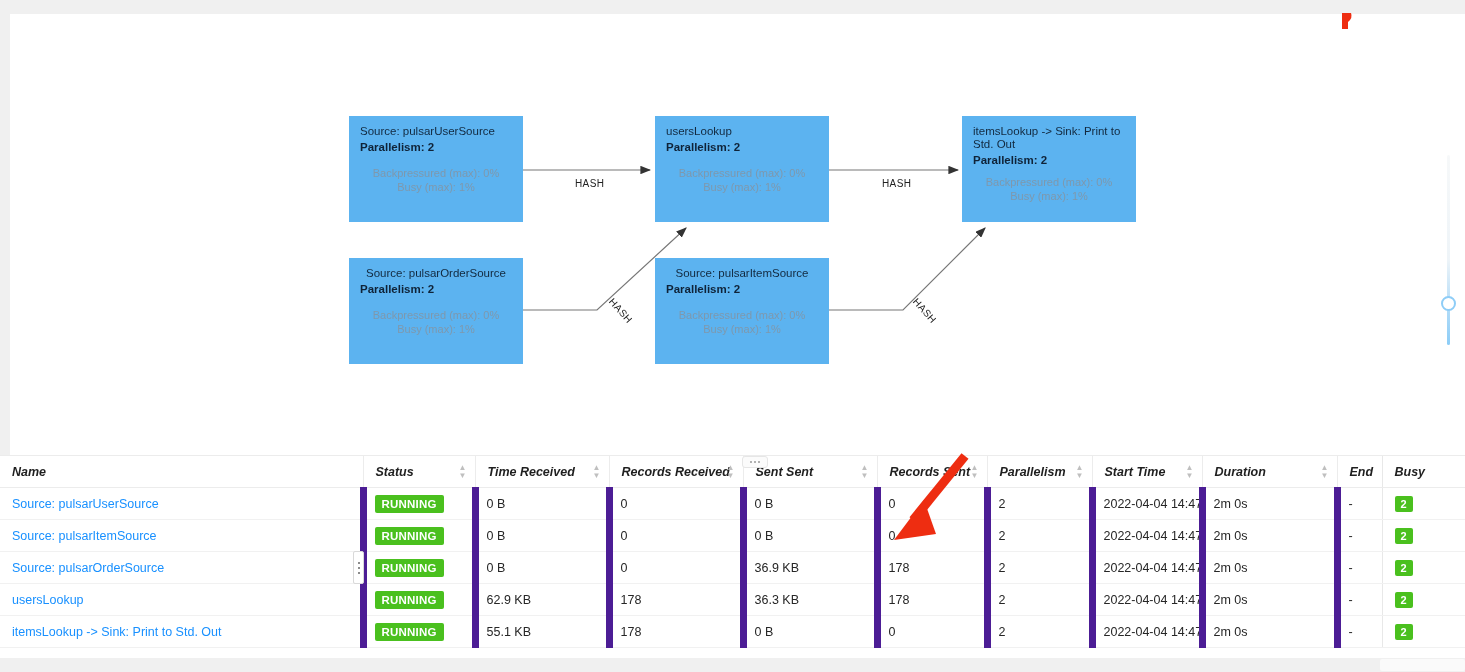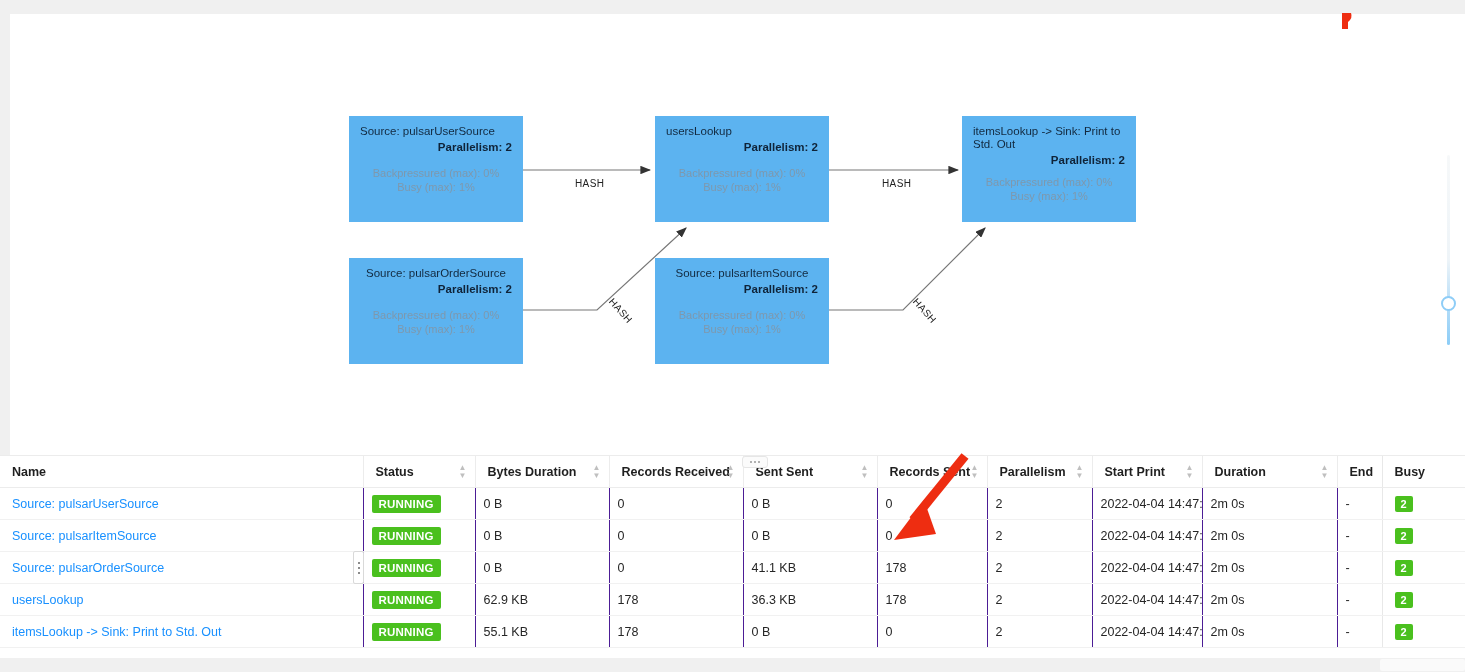--- a/index.html
+++ b/index.html
@@ -32,21 +32,21 @@
     border: 1px solid #5cb3f0;
     padding: 8px 10px 10px 10px;
     color: #13263a;
   }
   .node-title {
     font-size: 11.5px; font-weight: 400; color: #12293f;
     line-height: 13px; text-align: left;
   }
   .node-par {
     font-size: 11.5px; font-weight: 700; color: #0f2338;
-    text-align: right; margin-top: 2px; line-height: 14px;
+    text-align: left; margin-top: 2px; line-height: 14px;
   }
   .node-metrics {
     margin-top: 12px; text-align: center;
     font-size: 11px; color: #7e98ad; line-height: 14px;
   }
   .edge-label {
     position: absolute; font-size: 10px; color: #222; letter-spacing: .4px;
     white-space: nowrap;
   }
   .edge-label.rot { transform: rotate(48deg); transform-origin: left top; }
@@ -85,29 +85,29 @@
     display: flex; flex-direction: column; align-items: center; justify-content: center; gap: 3px;
     z-index: 5;
   }
   .drag-dots-v i { width: 2px; height: 2px; background: #666; border-radius: 50%; display: block; }
 
   table.jobtable { border-collapse: collapse; table-layout: fixed; width: 1465px; }
   table.jobtable th {
     height: 32px; font-size: 12.5px; font-weight: 700; color: #1f1f1f;
     text-align: left; padding: 0 12px; background: #ffffff;
     border-top: 1px solid #ececec; border-bottom: 1px solid #ececec;
-    position: relative; white-space: nowrap; overflow: hidden;
+    position: relative; white-space: nowrap; overflow: hidden; font-style: italic;
   }
   table.jobtable th.sep { border-left: 1px solid #ececec; }
   table.jobtable td {
     height: 32px; font-size: 12.5px; color: #262626; padding: 0 12px;
     border-bottom: 1px solid #f1f1f1; white-space: nowrap; overflow: hidden;
     background: #ffffff;
   }
-  table.jobtable td.sep { border-left: 1px solid #4c1d95; padding-left: 8px; }
+  table.jobtable td.sep { border-left: 7px solid #4c1d95; padding-left: 8px; }
   td.name-cell a { color: #1890ff; text-decoration: none; font-size: 12.5px; }
   .sorter {
     position: absolute; right: 8px; top: 50%; transform: translateY(-50%);
     display: flex; flex-direction: column; gap: 2px; line-height: 0;
   }
   .sorter span { display: block; font-size: 8px; color: #bfbfbf; line-height: 6px; }
   .badge-running {
     display: inline-block; background: #4ac01e; color: #ffffff;
     font-size: 11.5px; font-weight: 700; letter-spacing: .2px;
     padding: 3px 7px 3px 7px; border-radius: 2px;
@@ -235,21 +235,21 @@
             <span>Name</span>
           </th>
           <th class="sep">
             <span>Status</span>
             <span class="sorter">
                 <span>▲</span>
                 <span>▼</span>
               </span>
           </th>
           <th class="sep">
-            <span>Bytes Duration</span>
+            <span>Time Received</span>
             <span class="sorter">
                 <span>▲</span>
                 <span>▼</span>
               </span>
           </th>
           <th class="sep">
             <span>Records Received</span>
             <span class="sorter">
                 <span>▲</span>
                 <span>▼</span>
@@ -270,21 +270,21 @@
               </span>
           </th>
           <th class="sep">
             <span>Parallelism</span>
             <span class="sorter">
                 <span>▲</span>
                 <span>▼</span>
               </span>
           </th>
           <th class="sep">
-            <span>Start Print</span>
+            <span>Start Time</span>
             <span class="sorter">
                 <span>▲</span>
                 <span>▼</span>
               </span>
           </th>
           <th class="sep">
             <span>Duration</span>
             <span class="sorter">
                 <span>▲</span>
                 <span>▼</span>
@@ -323,21 +323,21 @@
           <td class="sep">2022-04-04 14:47:14</td>
           <td class="sep">2m 0s</td>
           <td class="sep">-</td>
           <td class="tasks-col"><span class="badge-tasks">2</span></td>
         </tr>
         <tr>
           <td class="name-cell"><a href="#">Source: pulsarOrderSource</a></td>
           <td class="sep"><span class="badge-running">RUNNING</span></td>
           <td class="sep">0 B</td>
           <td class="sep">0</td>
-          <td class="sep">41.1 KB</td>
+          <td class="sep">36.9 KB</td>
           <td class="sep">178</td>
           <td class="sep">2</td>
           <td class="sep">2022-04-04 14:47:14</td>
           <td class="sep">2m 0s</td>
           <td class="sep">-</td>
           <td class="tasks-col"><span class="badge-tasks">2</span></td>
         </tr>
         <tr>
           <td class="name-cell"><a href="#">usersLookup</a></td>
           <td class="sep"><span class="badge-running">RUNNING</span></td>

